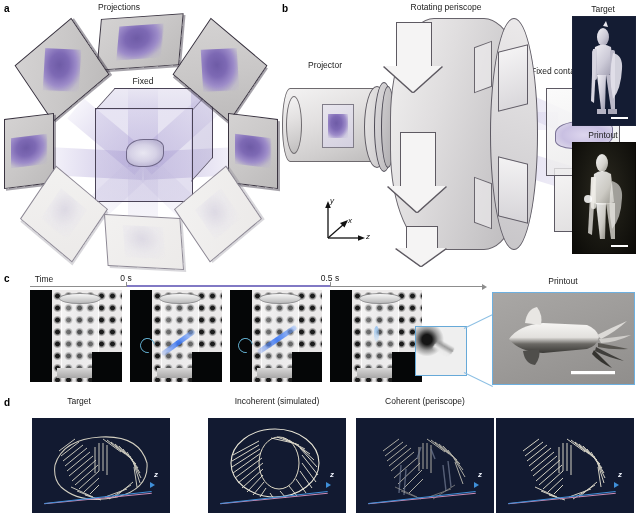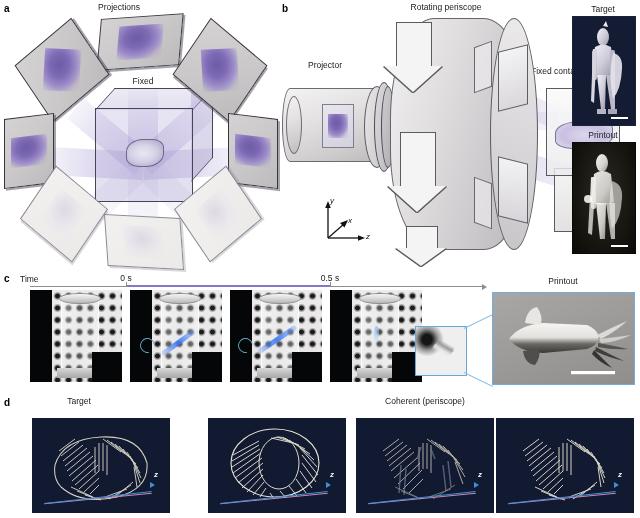--- a/index.html
+++ b/index.html
@@ -270,21 +270,21 @@
         <path d="M18 34 l-3 56 l4 2 l4 -58 z" fill="#f0eeea" opacity=".75"></path>
         <path d="M39 38 q11 3 10 17 q-1 21 -10 31 q-5 -25 0 -48 z" fill="#efedea" opacity=".62"></path>
         <circle cx="15" cy="56" r="4" fill="#fff" opacity=".85"></circle>
       </svg>
       <div class="scalebar"></div>
     </div>
   </div>
 
   <div id="panel-c">
     <div class="panel-letter" style="left:4px;top:6px;">c</div>
-    <div class="cap" style="left:20px;top:6px;width:48px;text-align:left;">Time</div>
+    <div class="cap" style="left:20px;top:6px;width:48px;text-align:center;">Time</div>
     <div class="cap" style="left:106px;top:5px;width:40px;">0 s</div>
     <div class="cap" style="left:310px;top:5px;width:40px;">0.5 s</div>
 
     <div class="tl-line" style="left:30px;top:18px;width:452px;"></div>
     <div class="tl-seg" style="left:126px;top:17.2px;width:204px;"></div>
     <div class="tl-tick" style="left:126px;top:14px;"></div>
     <div class="tl-tick" style="left:330px;top:14px;"></div>
     <div class="tl-head" style="left:482px;top:15.5px;"></div>
 
     <div class="cframe" style="left:30px;">
@@ -352,20 +352,21 @@
         <path d="M101 57 q10 10 18 18 q-13 -6 -20 -14 z" fill="#34332f"></path>
         <rect x="78" y="78" width="44" height="3.2" fill="#ffffff"></rect>
       </svg>
     </div>
   </div>
 
   <div id="panel-d">
     <div class="panel-letter" style="left:4px;top:4px;">d</div>
 
     <div class="cap" style="left:10px;top:2px;width:138px;">Target</div>
+    <div class="cap" style="left:208px;top:2px;width:138px;">Incoherent (simulated)</div>
     <div class="cap" style="left:356px;top:2px;width:138px;">Coherent (periscope)</div>
 
     <div class="dcell" style="left:32px;">
       <svg class="mobius" width="120" height="78" viewBox="0 0 120 78">
         <g stroke="#ddd9c8" stroke-width="1.05" fill="none" opacity=".95">
           <g id="t0">
             <path d="M14 40 q8 -26 46 -28 q38 -2 46 26 q2 26 -30 34 q-36 8 -56 -10 q-8 -8 -6 -22"></path>
           </g>
         </g>
         <g stroke="#e4e0d0" stroke-width=".95" opacity=".9">

